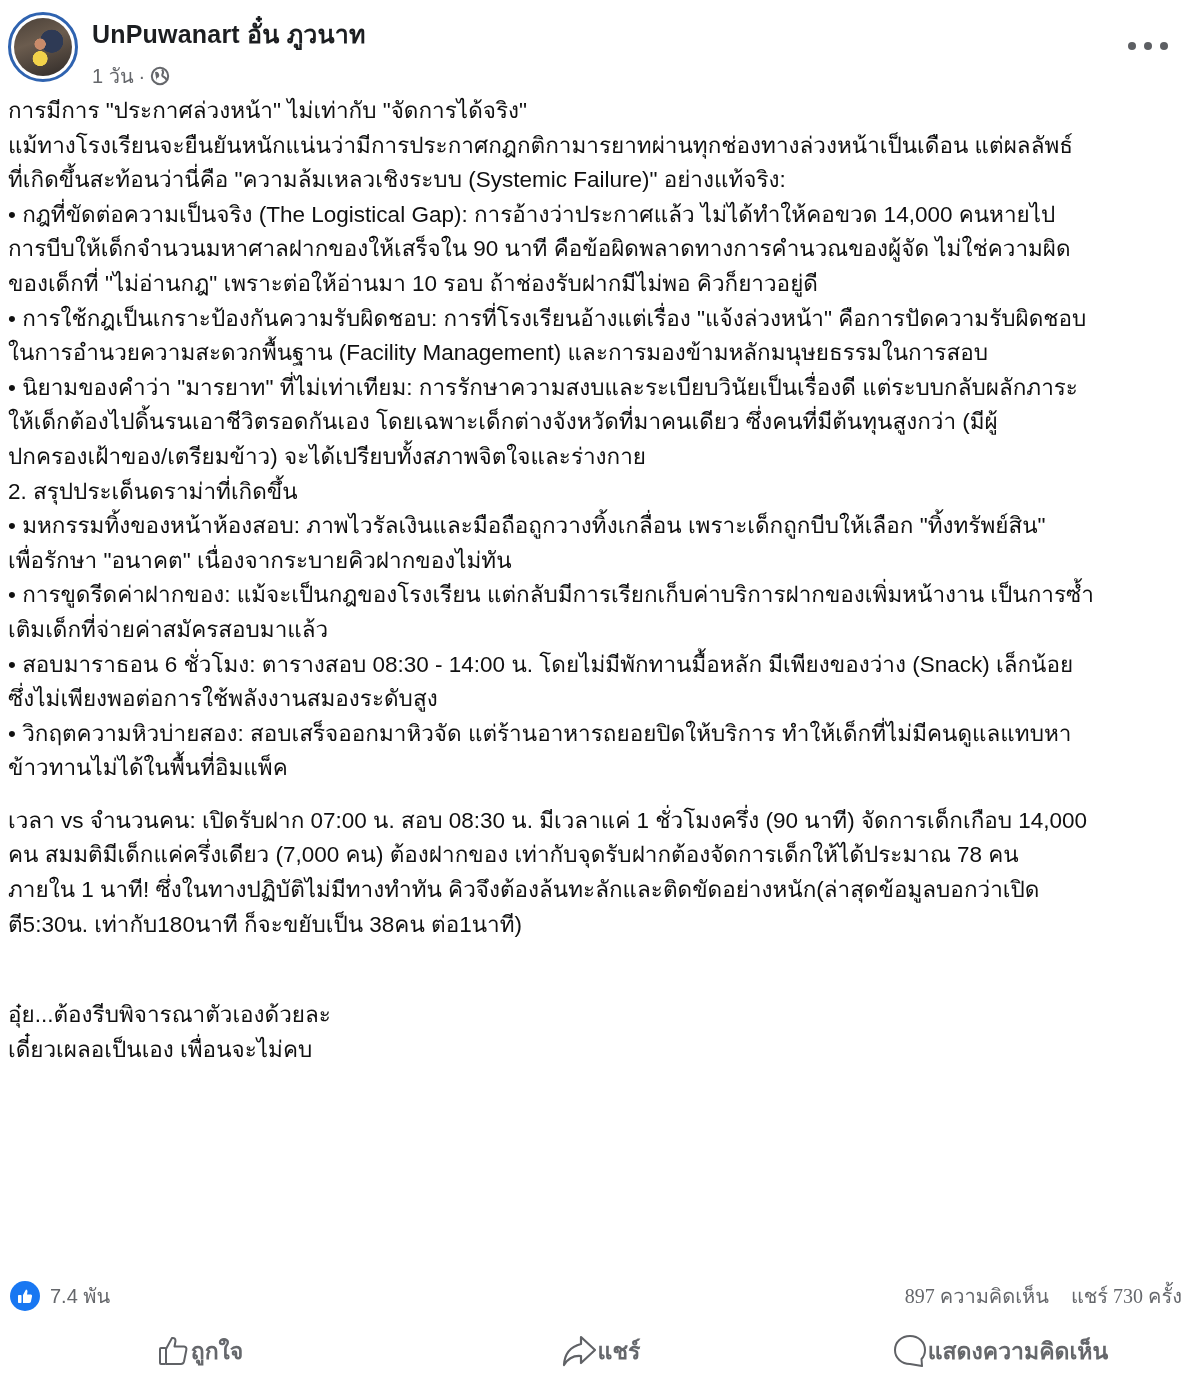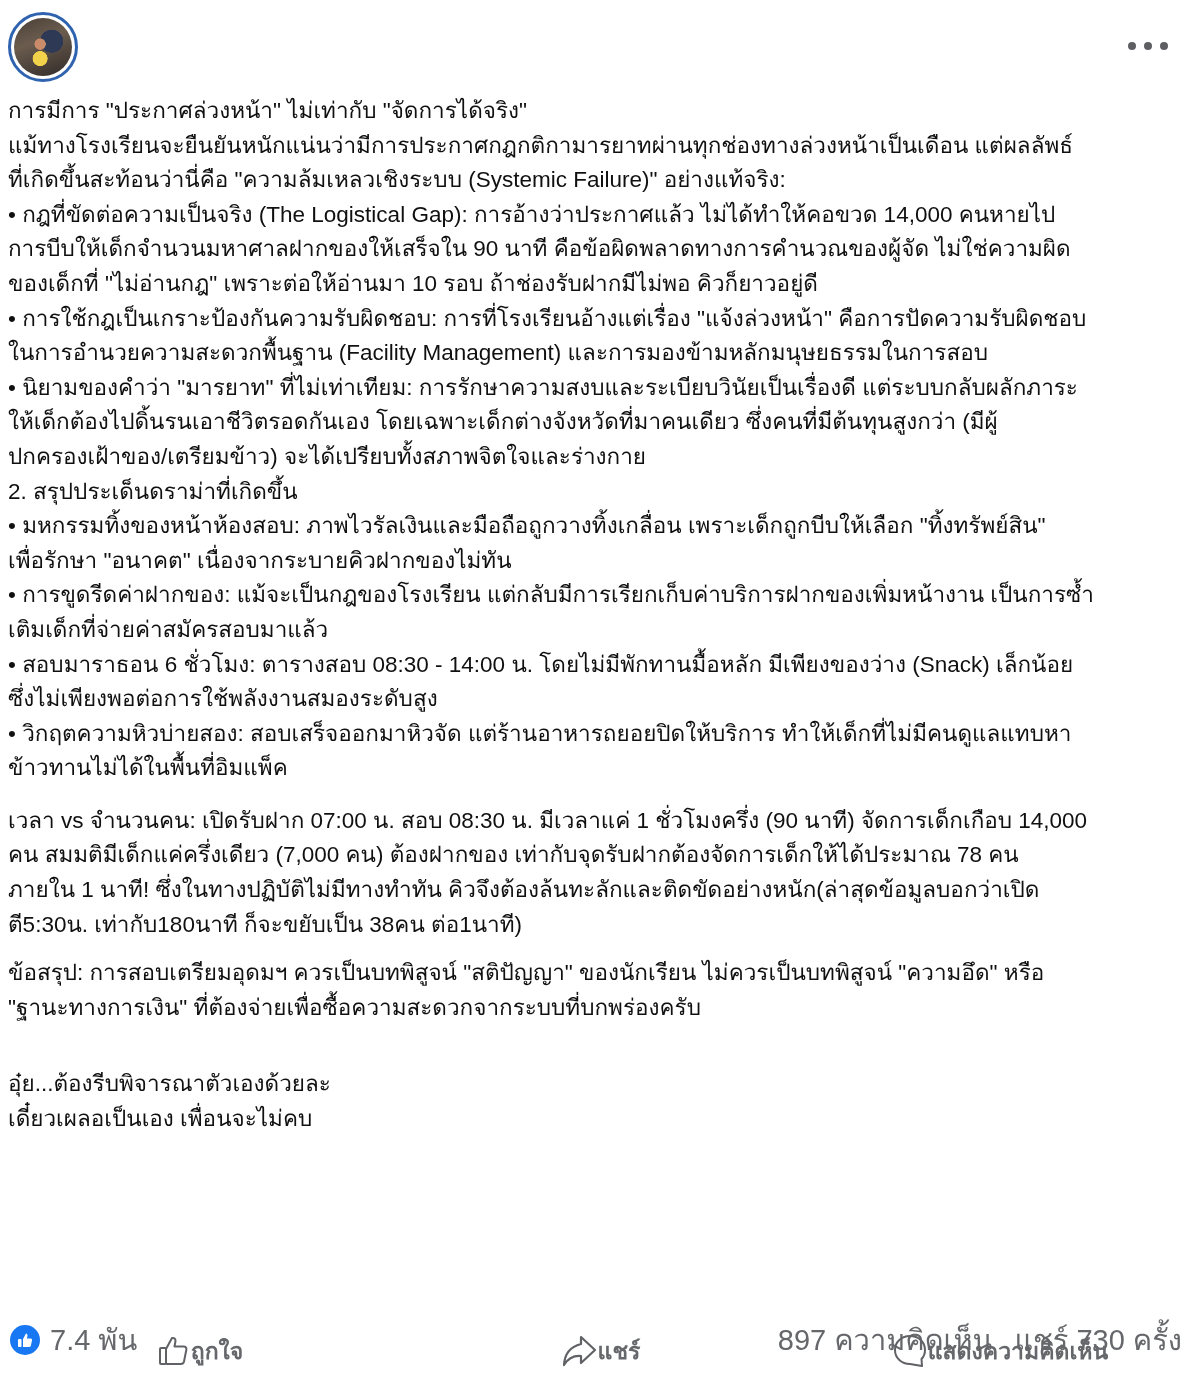--- a/index.html
+++ b/index.html
@@ -24,38 +24,52 @@
     .more-button { position: absolute; right: 22px; top: 22px; width: 40px; height: 24px; display: flex; align-items: center; justify-content: space-between; cursor: pointer; }
     .more-button span { width: 8px; height: 8px; border-radius: 50%; background: #5d5f63; display: block; }
 
     
     .post-body { position: absolute; left: 8px; top: 94px; width: 1180px; font-family: "Liberation Sans", "DejaVu Sans", sans-serif; font-size: 22.5px; line-height: 34.6px; color: #101010; }
     .para { white-space: pre-wrap; }
     .gap-s { height: 18px; }
     .gap-m { height: 14px; }
 
     
-    .stats { position: absolute; left: 10px; right: 18px; top: 1278px; height: 36px; display: flex; align-items: center; justify-content: space-between; color: #65676b; font-family: "Liberation Sans", sans-serif; font-size: 29px; margin-top: 44px; }
+    .stats { position: absolute; left: 10px; right: 18px; top: 1278px; height: 36px; display: flex; align-items: center; justify-content: space-between; color: #65676b; font-family: "Liberation Sans", sans-serif; font-size: 20px; }
     .likes { display: flex; align-items: center; }
     .like-badge { width: 30px; height: 30px; border-radius: 50%; background: #1877f2; display: flex; align-items: center; justify-content: center; margin-right: 10px; }
-    .right-stats { display: flex; gap: 22px; }
+    .right-stats { display: flex; gap: 22px; font-family: Liberation Serif, serif; }
 
     
     .actions { position: absolute; left: 0; right: 0; top: 1326px; height: 50px; display: flex; }
     .action { flex: 1; display: flex; align-items: center; justify-content: center; color: #65676b; font-family: "Liberation Sans", sans-serif; font-weight: bold; font-size: 23px; cursor: pointer; }
     .action svg { display: block; }
   </style>
 </head>
 <body>
 
 <div class="post">
 
   <div class="post-header">
     <div class="avatar">
       <div class="avatar-inner"></div>
+    </div>
+    <div class="header-text">
+      <div class="author-name">UnPuwanart อั๋น ภูวนาท</div>
+      <div class="meta">
+        <span>1 วัน</span>
+        <span class="dot">·</span>
+        <span class="globe-icon">
+          <svg width="20" height="20" viewBox="0 0 20 20">
+            <circle cx="10" cy="10" r="8.2" fill="none" stroke="#65676b" stroke-width="2"></circle>
+            <path d="M5 6 Q8 5 9 8 Q10 11 7 12 Q6 14 7 17" fill="#65676b" stroke="none"></path>
+            <path d="M12 3.5 Q14 6 12.5 8 Q11.5 10 14 11 Q16 12 16.5 14" fill="none" stroke="#65676b" stroke-width="2"></path>
+          </svg>
+        </span>
+      </div>
     </div>
     <div class="more-button">
       <span></span>
       <span></span>
       <span></span>
     </div>
   </div>
 
   <div class="post-body">
     <div class="para">การมีการ "ประกาศล่วงหน้า" ไม่เท่ากับ "จัดการได้จริง"
@@ -77,22 +91,20 @@
 • สอบมาราธอน 6 ชั่วโมง: ตารางสอบ 08:30 - 14:00 น. โดยไม่มีพักทานมื้อหลัก มีเพียงของว่าง (Snack) เล็กน้อย
 ซึ่งไม่เพียงพอต่อการใช้พลังงานสมองระดับสูง
 • วิกฤตความหิวบ่ายสอง: สอบเสร็จออกมาหิวจัด แต่ร้านอาหารถยอยปิดให้บริการ ทำให้เด็กที่ไม่มีคนดูแลแทบหา
 ข้าวทานไม่ได้ในพื้นที่อิมแพ็ค</div>
     <div class="gap-s"></div>
     <div class="para">เวลา vs จำนวนคน: เปิดรับฝาก 07:00 น. สอบ 08:30 น. มีเวลาแค่ 1 ชั่วโมงครึ่ง (90 นาที) จัดการเด็กเกือบ 14,000
 คน สมมติมีเด็กแค่ครึ่งเดียว (7,000 คน) ต้องฝากของ เท่ากับจุดรับฝากต้องจัดการเด็กให้ได้ประมาณ 78 คน
 ภายใน 1 นาที! ซึ่งในทางปฏิบัติไม่มีทางทำทัน คิวจึงต้องล้นทะลักและติดขัดอย่างหนัก(ล่าสุดข้อมูลบอกว่าเปิด
 ตี5:30น. เท่ากับ180นาที ก็จะขยับเป็น 38คน ต่อ1นาที)</div>
     <div class="gap-m"></div>
-    <div class="para">ข้อสรุป: การสอบเตรียมอุดมฯ ควรเป็นบทพิสูจน์ "สติปัญญา" ของนักเรียน ไม่ควรเป็นบทพิสูจน์ "ความอึด" หรือ
-"ฐานะทางการเงิน" ที่ต้องจ่ายเพื่อซื้อความสะดวกจากระบบที่บกพร่องครับ</div>
     <div class="gap-m"></div>
     <div class="gap-m"></div>
     <div class="gap-m"></div>
     <div class="para">อุ๋ย...ต้องรีบพิจารณาตัวเองด้วยละ
 เดี๋ยวเผลอเป็นเอง เพื่อนจะไม่คบ</div>
   </div>
 
   <div class="stats">
     <div class="likes">
       <span class="like-badge">

